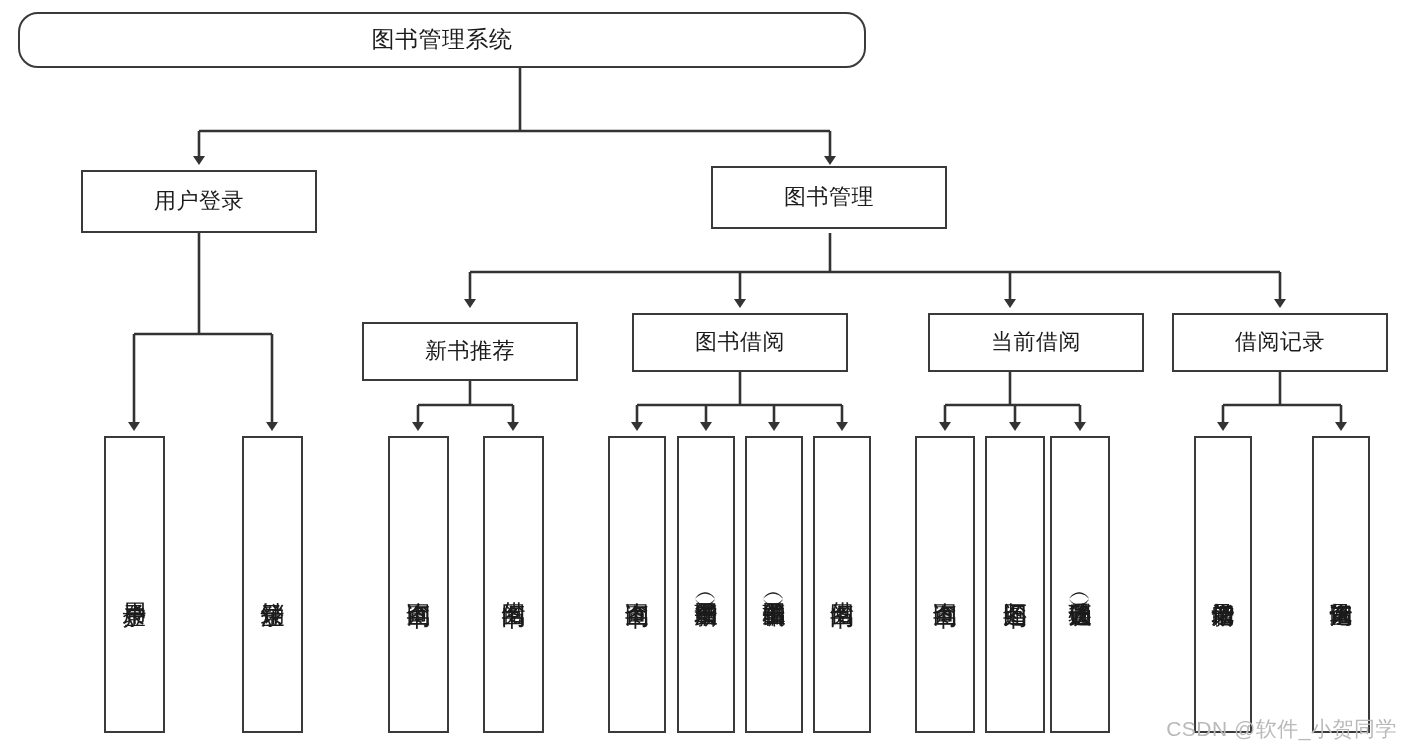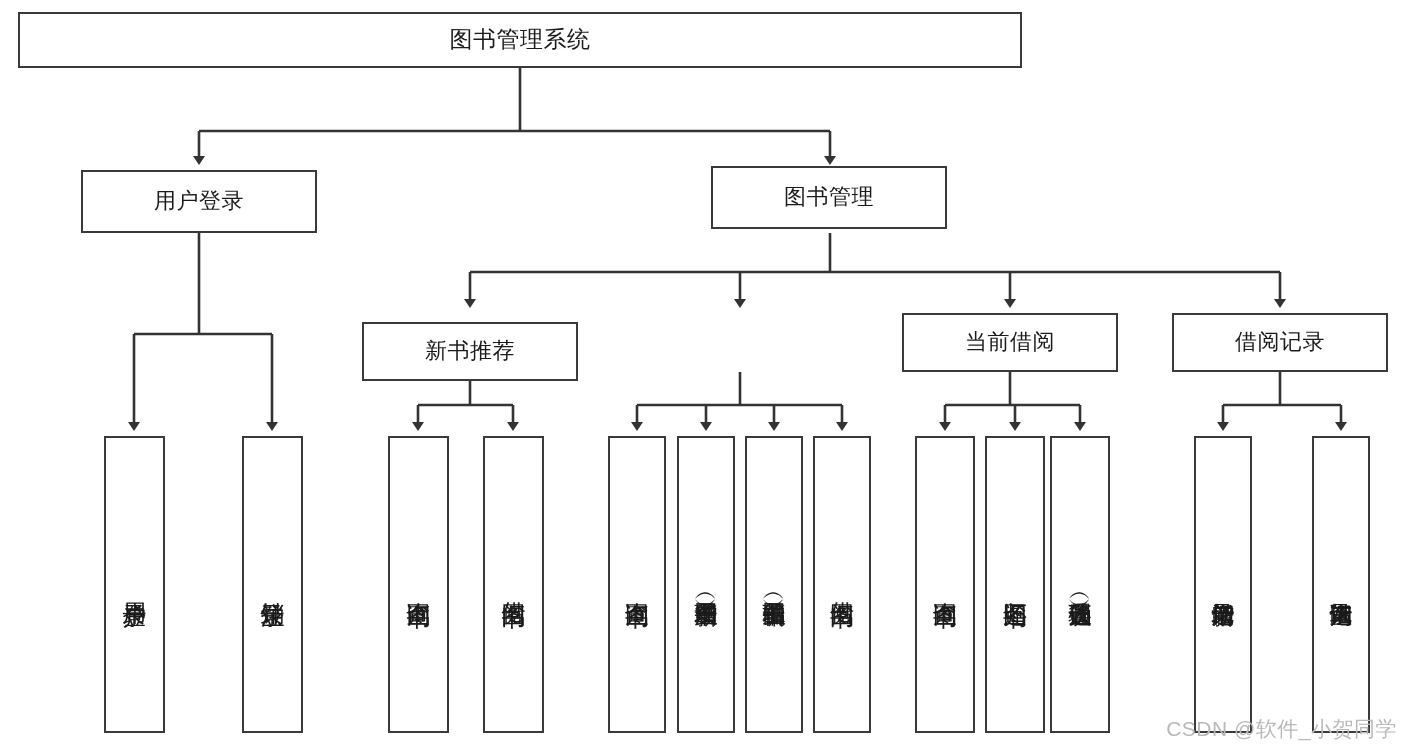--- a/index.html
+++ b/index.html
@@ -127,35 +127,38 @@
       <path d="M1015,405 L1015,424" marker-end="url(#arrow)"></path>
       <path d="M1080,405 L1080,424" marker-end="url(#arrow)"></path>
 
       <path d="M1280,372 L1280,405"></path>
       <path d="M1223,405 L1341,405"></path>
       <path d="M1223,405 L1223,424" marker-end="url(#arrow)"></path>
       <path d="M1341,405 L1341,424" marker-end="url(#arrow)"></path>
     </g>
   </svg>
 
-  <div class="node root horizontal" style="left:18px; top:12px; width:1004px; height:56px;">
+  <div class="node root horizontal" style="left:18px; top:12px; width:848px; height:56px;border-radius:20px;">
     <span class="node-label">图书管理系统</span>
   </div>
 
   <div class="node horizontal" style="left:81px; top:170px; width:236px; height:63px;">
     <span class="node-label">用户登录</span>
   </div>
   <div class="node horizontal" style="left:711px; top:166px; width:236px; height:63px;">
     <span class="node-label">图书管理</span>
   </div>
 
   <div class="node horizontal" style="left:362px; top:322px; width:216px; height:59px;">
     <span class="node-label">新书推荐</span>
   </div>
-  <div class="node horizontal" style="left:902px; top:313px; width:216px; height:59px;">
+  <div class="node horizontal" style="left:632px; top:313px; width:216px; height:59px;">
+    <span class="node-label">图书借阅</span>
+  </div>
+  <div class="node horizontal" style="left:928px; top:313px; width:216px; height:59px;">
     <span class="node-label">当前借阅</span>
   </div>
   <div class="node horizontal" style="left:1172px; top:313px; width:216px; height:59px;">
     <span class="node-label">借阅记录</span>
   </div>
 
   <div class="node vertical" style="left:104px; top:436px; width:61px; height:297px;">
     <span class="node-label">用户登录</span>
   </div>
   <div class="node vertical" style="left:242px; top:436px; width:61px; height:297px;">

